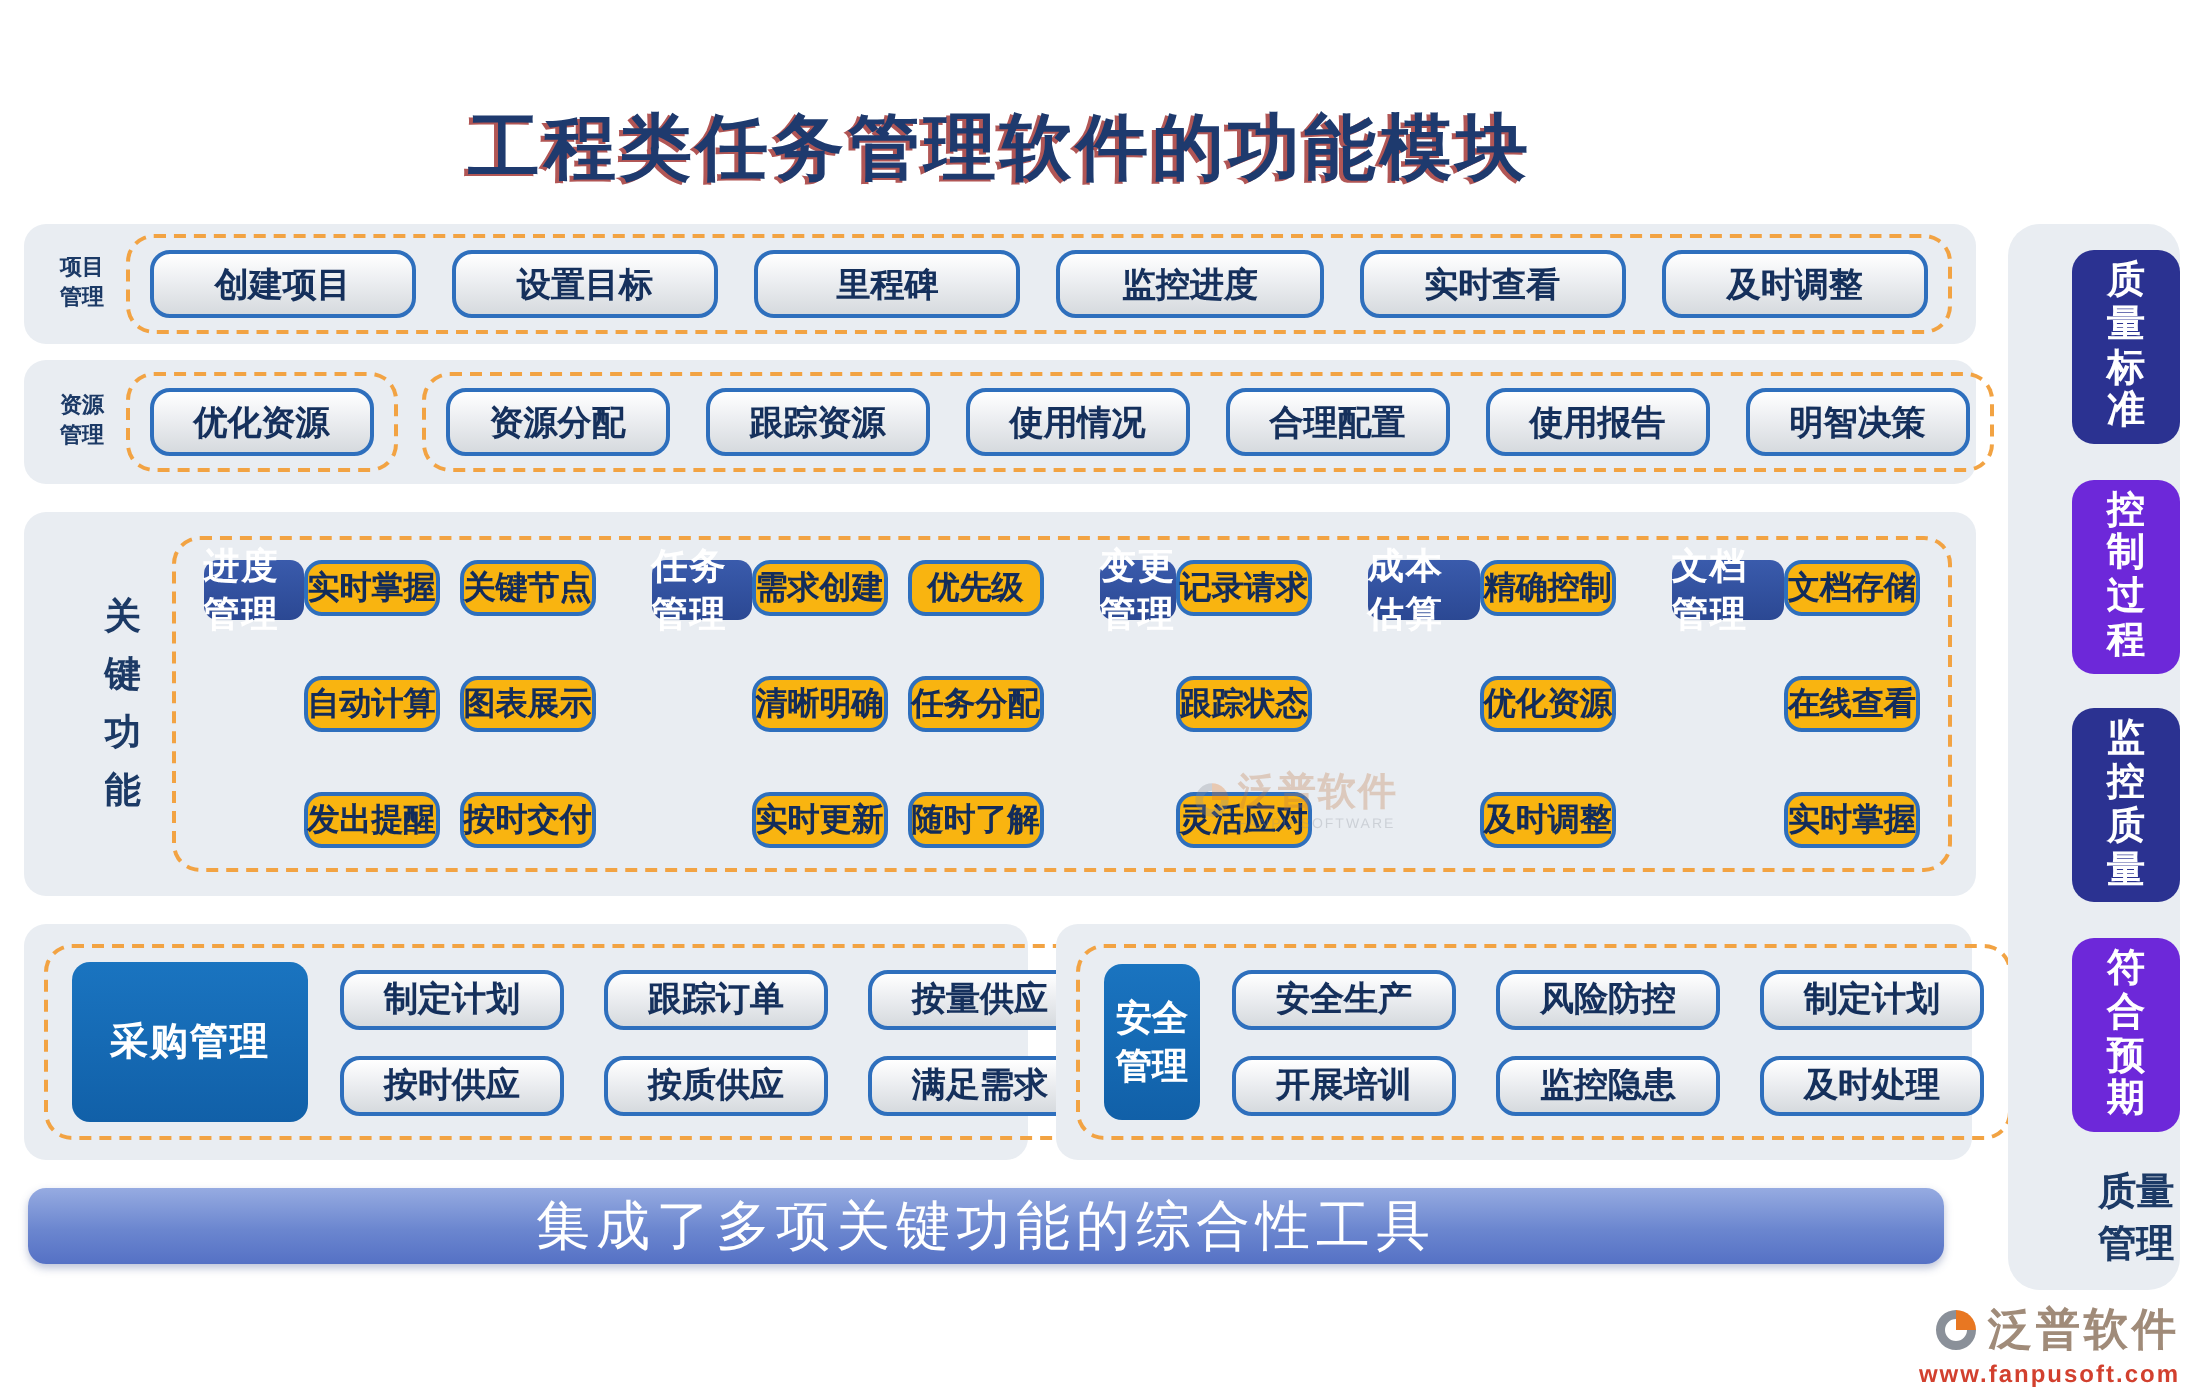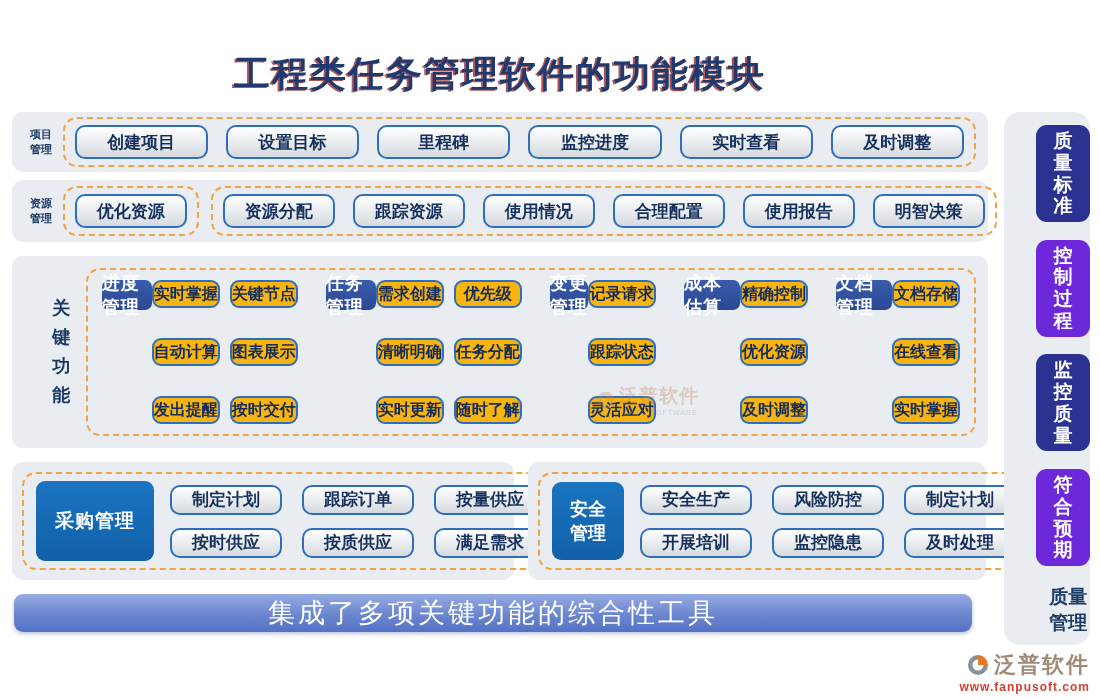--- a/index.html
+++ b/index.html
@@ -97,21 +97,21 @@
   .bp-left  { left: 12px;  width: 502px; }
   .bp-right { left: 528px; width: 458px; }
   .bottom-dashed { flex: 1; height: 98px; padding: 8px 12px; display: flex; align-items: center; }
   .cat-box {
     background: linear-gradient(180deg, #1a74c0, #1160a8);
     border-radius: 9px; color: #ffffff; font-weight: bold;
     display: flex; align-items: center; justify-content: center;
     flex: 0 0 auto;
   }
   .cat-wide { width: 118px; height: 80px; font-size: 19px; letter-spacing: 1px; }
-  .cat-tall { width: 72px; height: 78px; font-size: 18px; }
+  .cat-tall { width: 48px; height: 78px; font-size: 18px; }
   .cat-tall span { width: 2.2em; word-break: break-all; text-align: center; line-height: 1.35; }
   .bottom-grid {
     flex: 1; margin-left: 16px;
     display: grid; grid-template-columns: repeat(3, 1fr); gap: 13px 20px;
   }
   .bottom-grid .btn-gray { height: 30px; flex: initial; }
 
   
   .banner {
     position: absolute; left: 14px; top: 594px; width: 958px; height: 38px;

